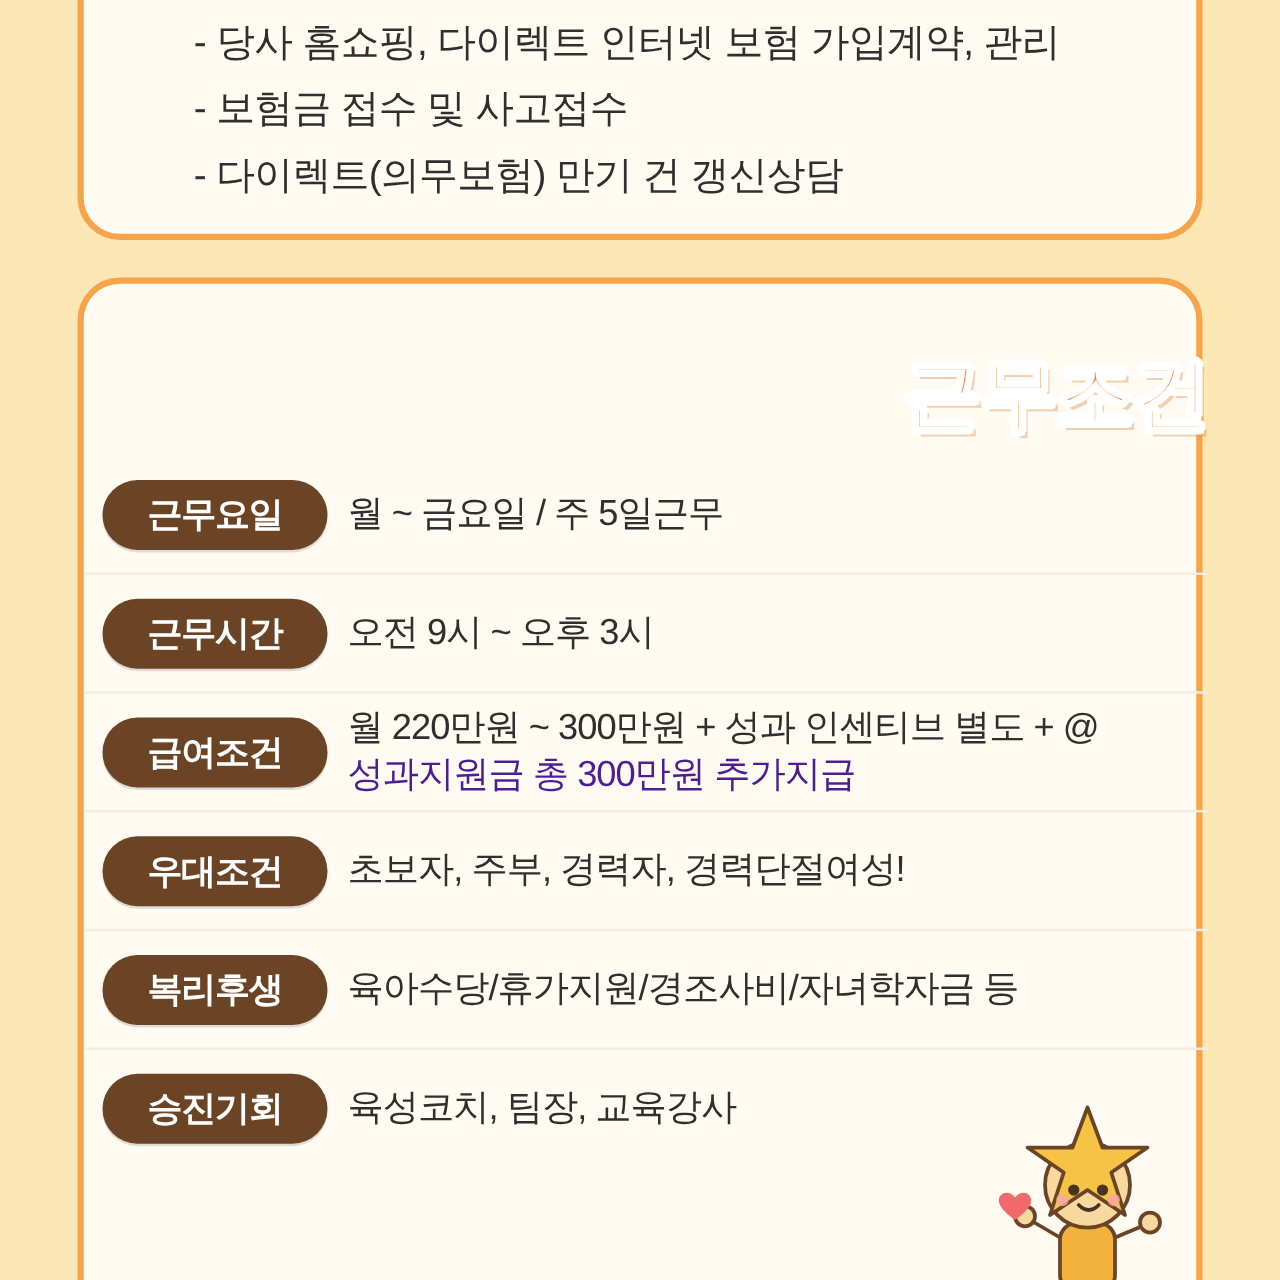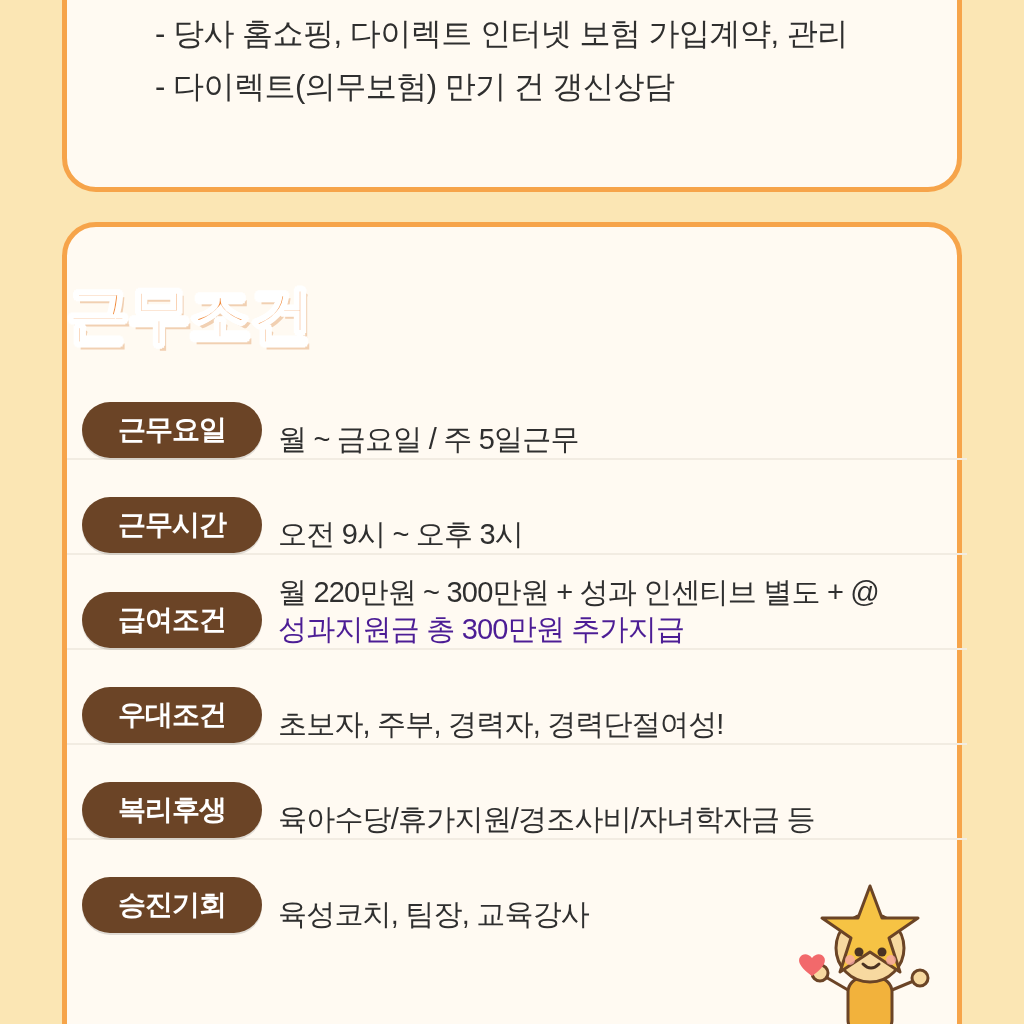--- a/index.html
+++ b/index.html
@@ -59,21 +59,21 @@
     border: 5px solid #f6a44a;
     border-radius: 34px;
     box-sizing: border-box;
   }
 
   .cond-title {
     position: absolute;
     left: 0;
     top: 46px;
     width: 900px;
-    text-align: left;
+    text-align: right;
     font-size: 62px;
     font-weight: bold;
     color: #f08a3c;
     letter-spacing: -1px;
     -webkit-text-stroke: 2px #ffffff;
     text-shadow:
        3px 0 0 #fff, -3px 0 0 #fff, 0 3px 0 #fff, 0 -3px 0 #fff,
        2px 2px 0 #fff, -2px 2px 0 #fff, 2px -2px 0 #fff, -2px -2px 0 #fff,
        4px 5px 0 rgba(214,130,60,0.35);
   }
@@ -81,21 +81,21 @@
   .rows {
     position: absolute;
     left: 0;
     top: 138px;
     width: 900px;
   }
 
   .row {
     position: relative;
     display: flex;
-    align-items: flex-end;
+    align-items: center;
     min-height: 93px;
     border-bottom: 2px solid #f2ece2;
   }
   .row:last-child { border-bottom: none; }
 
   .row-label {
     flex: 0 0 auto;
     width: 180px;
     margin-left: 15px;
     height: 56px;
@@ -142,20 +142,21 @@
   .mascot svg { display: block; }
 </style>
 </head>
 <body>
 
 <div class="page">
 
   <div class="top-card">
     <div class="duty-list">
       <div class="duty-item">- 당사 홈쇼핑, 다이렉트 인터넷 보험 가입계약, 관리</div>
+      <div class="duty-item">- 보험금 접수 및 사고접수</div>
       <div class="duty-item">- 다이렉트(의무보험) 만기 건 갱신상담</div>
     </div>
   </div>
 
   <div class="cond-card">
     <div class="cond-title">근무조건</div>
 
     <div class="rows">
 
       <div class="row">

